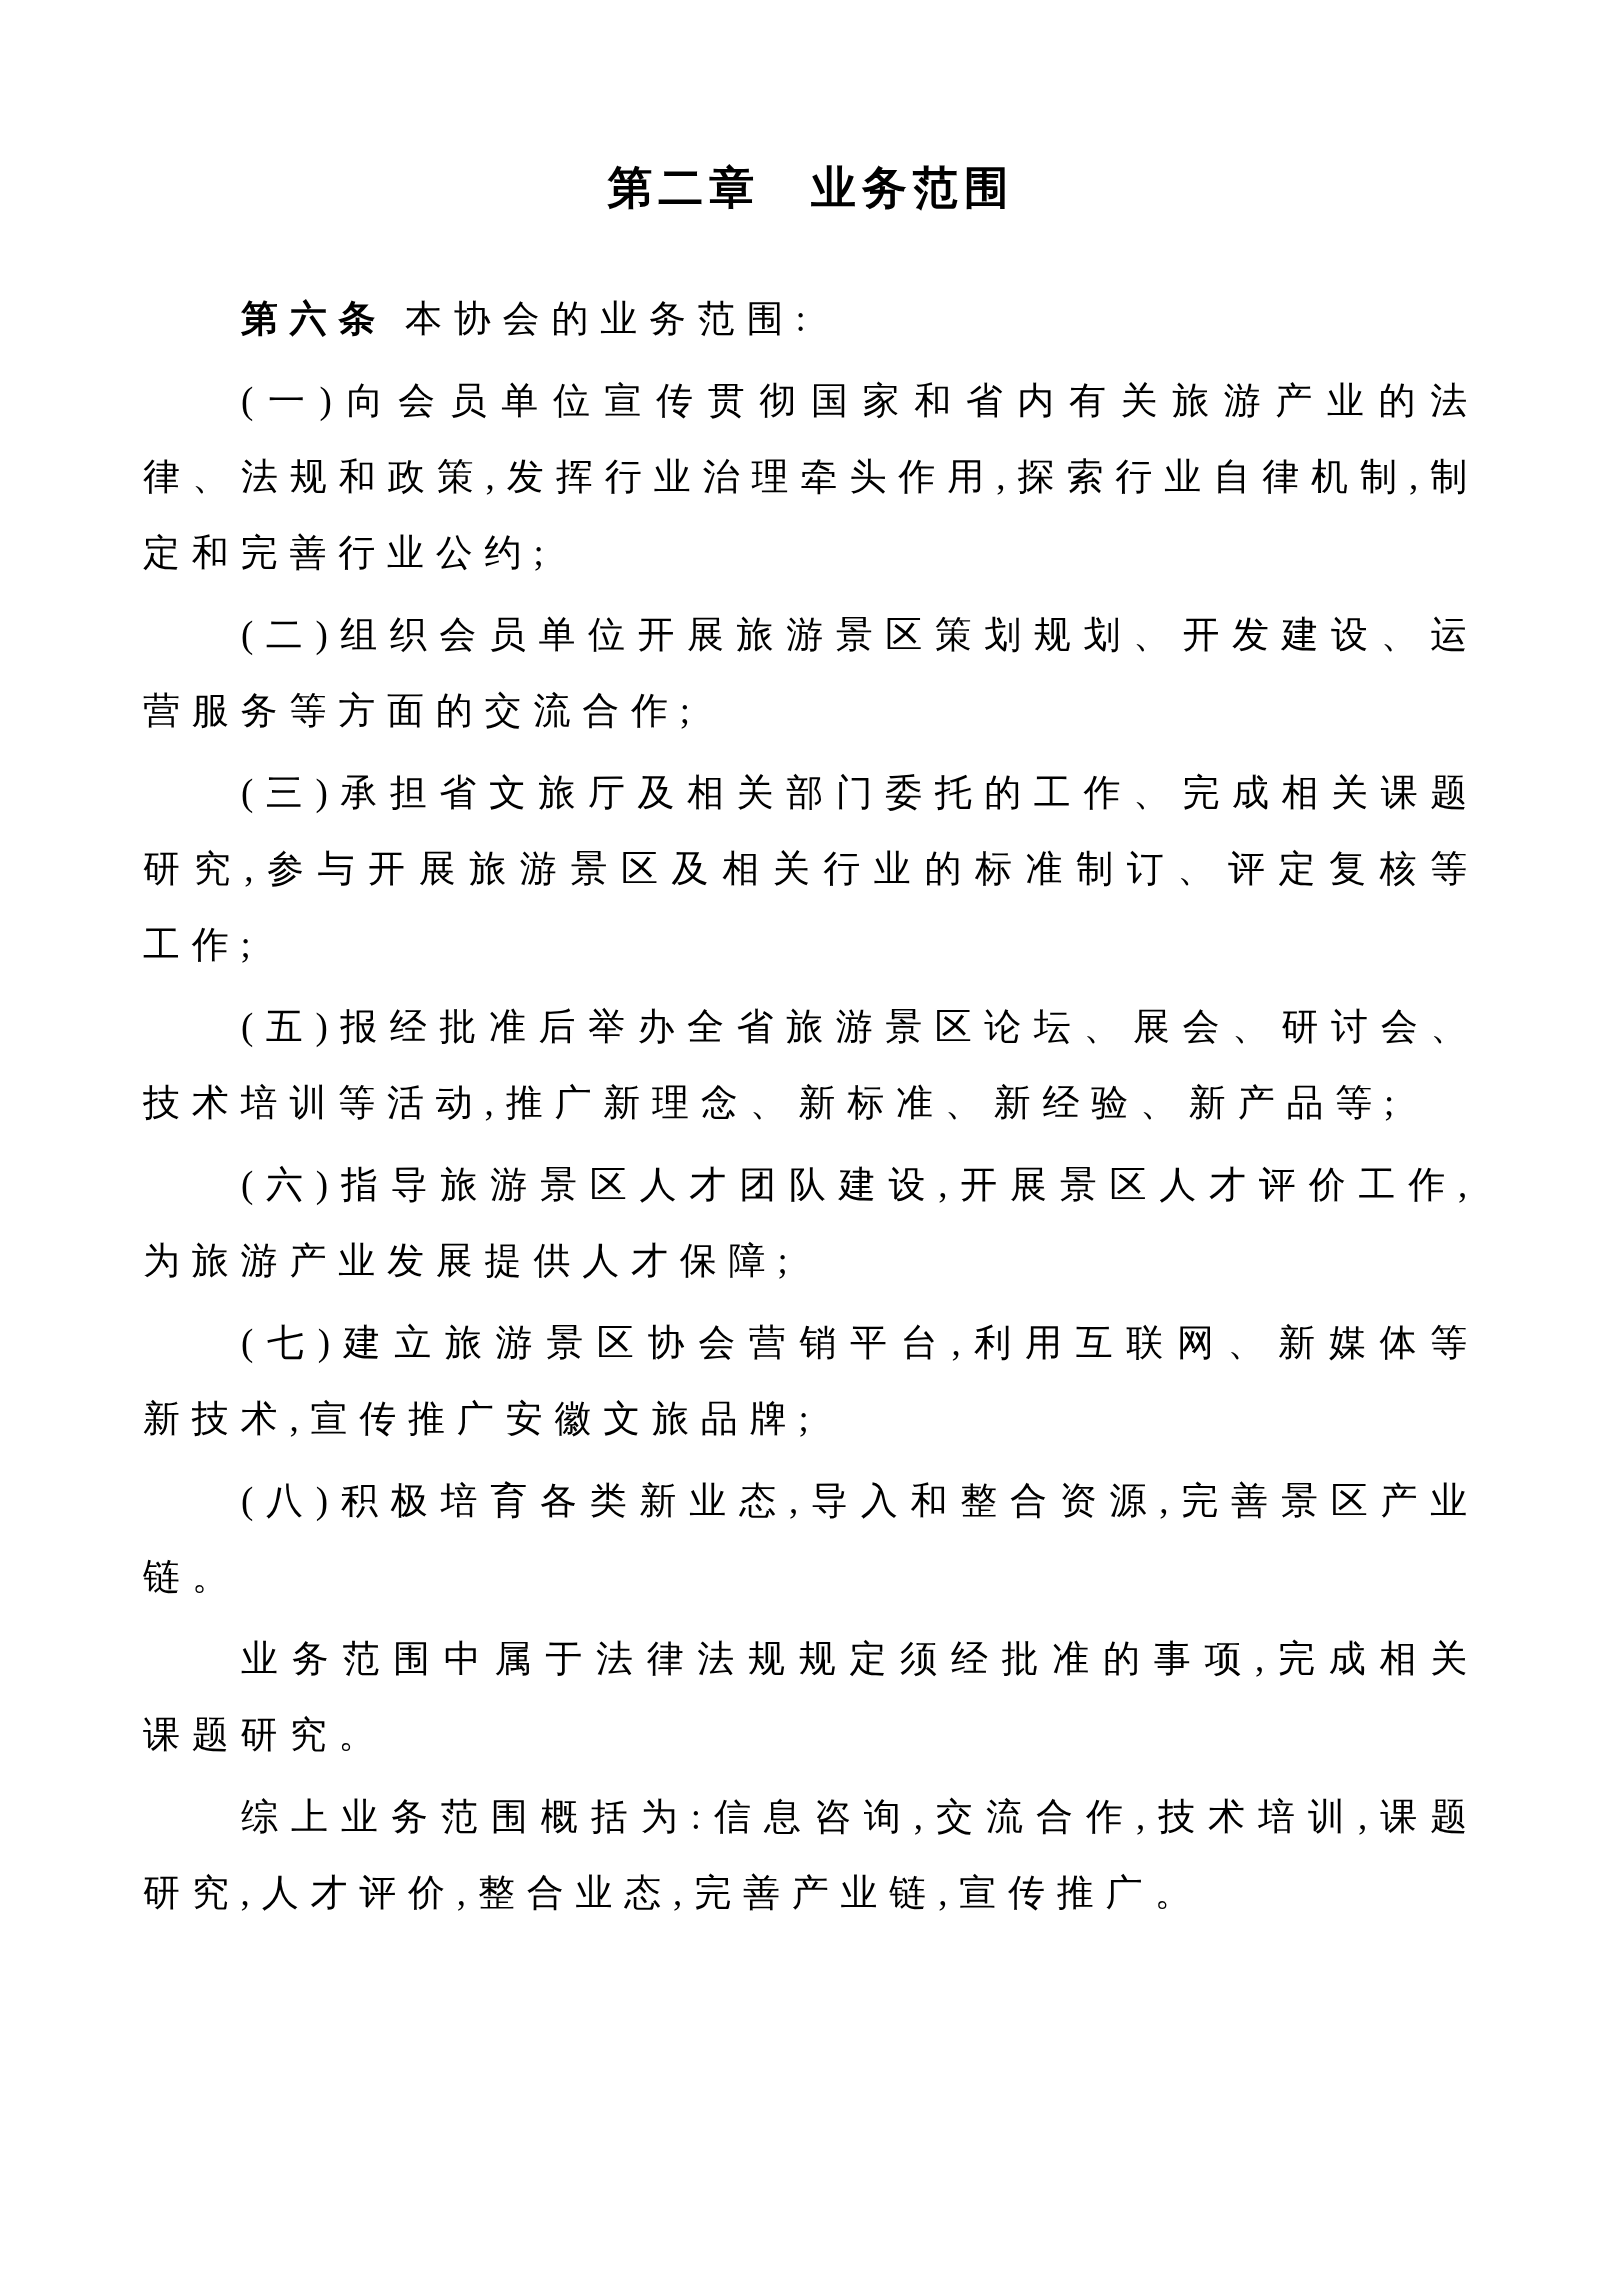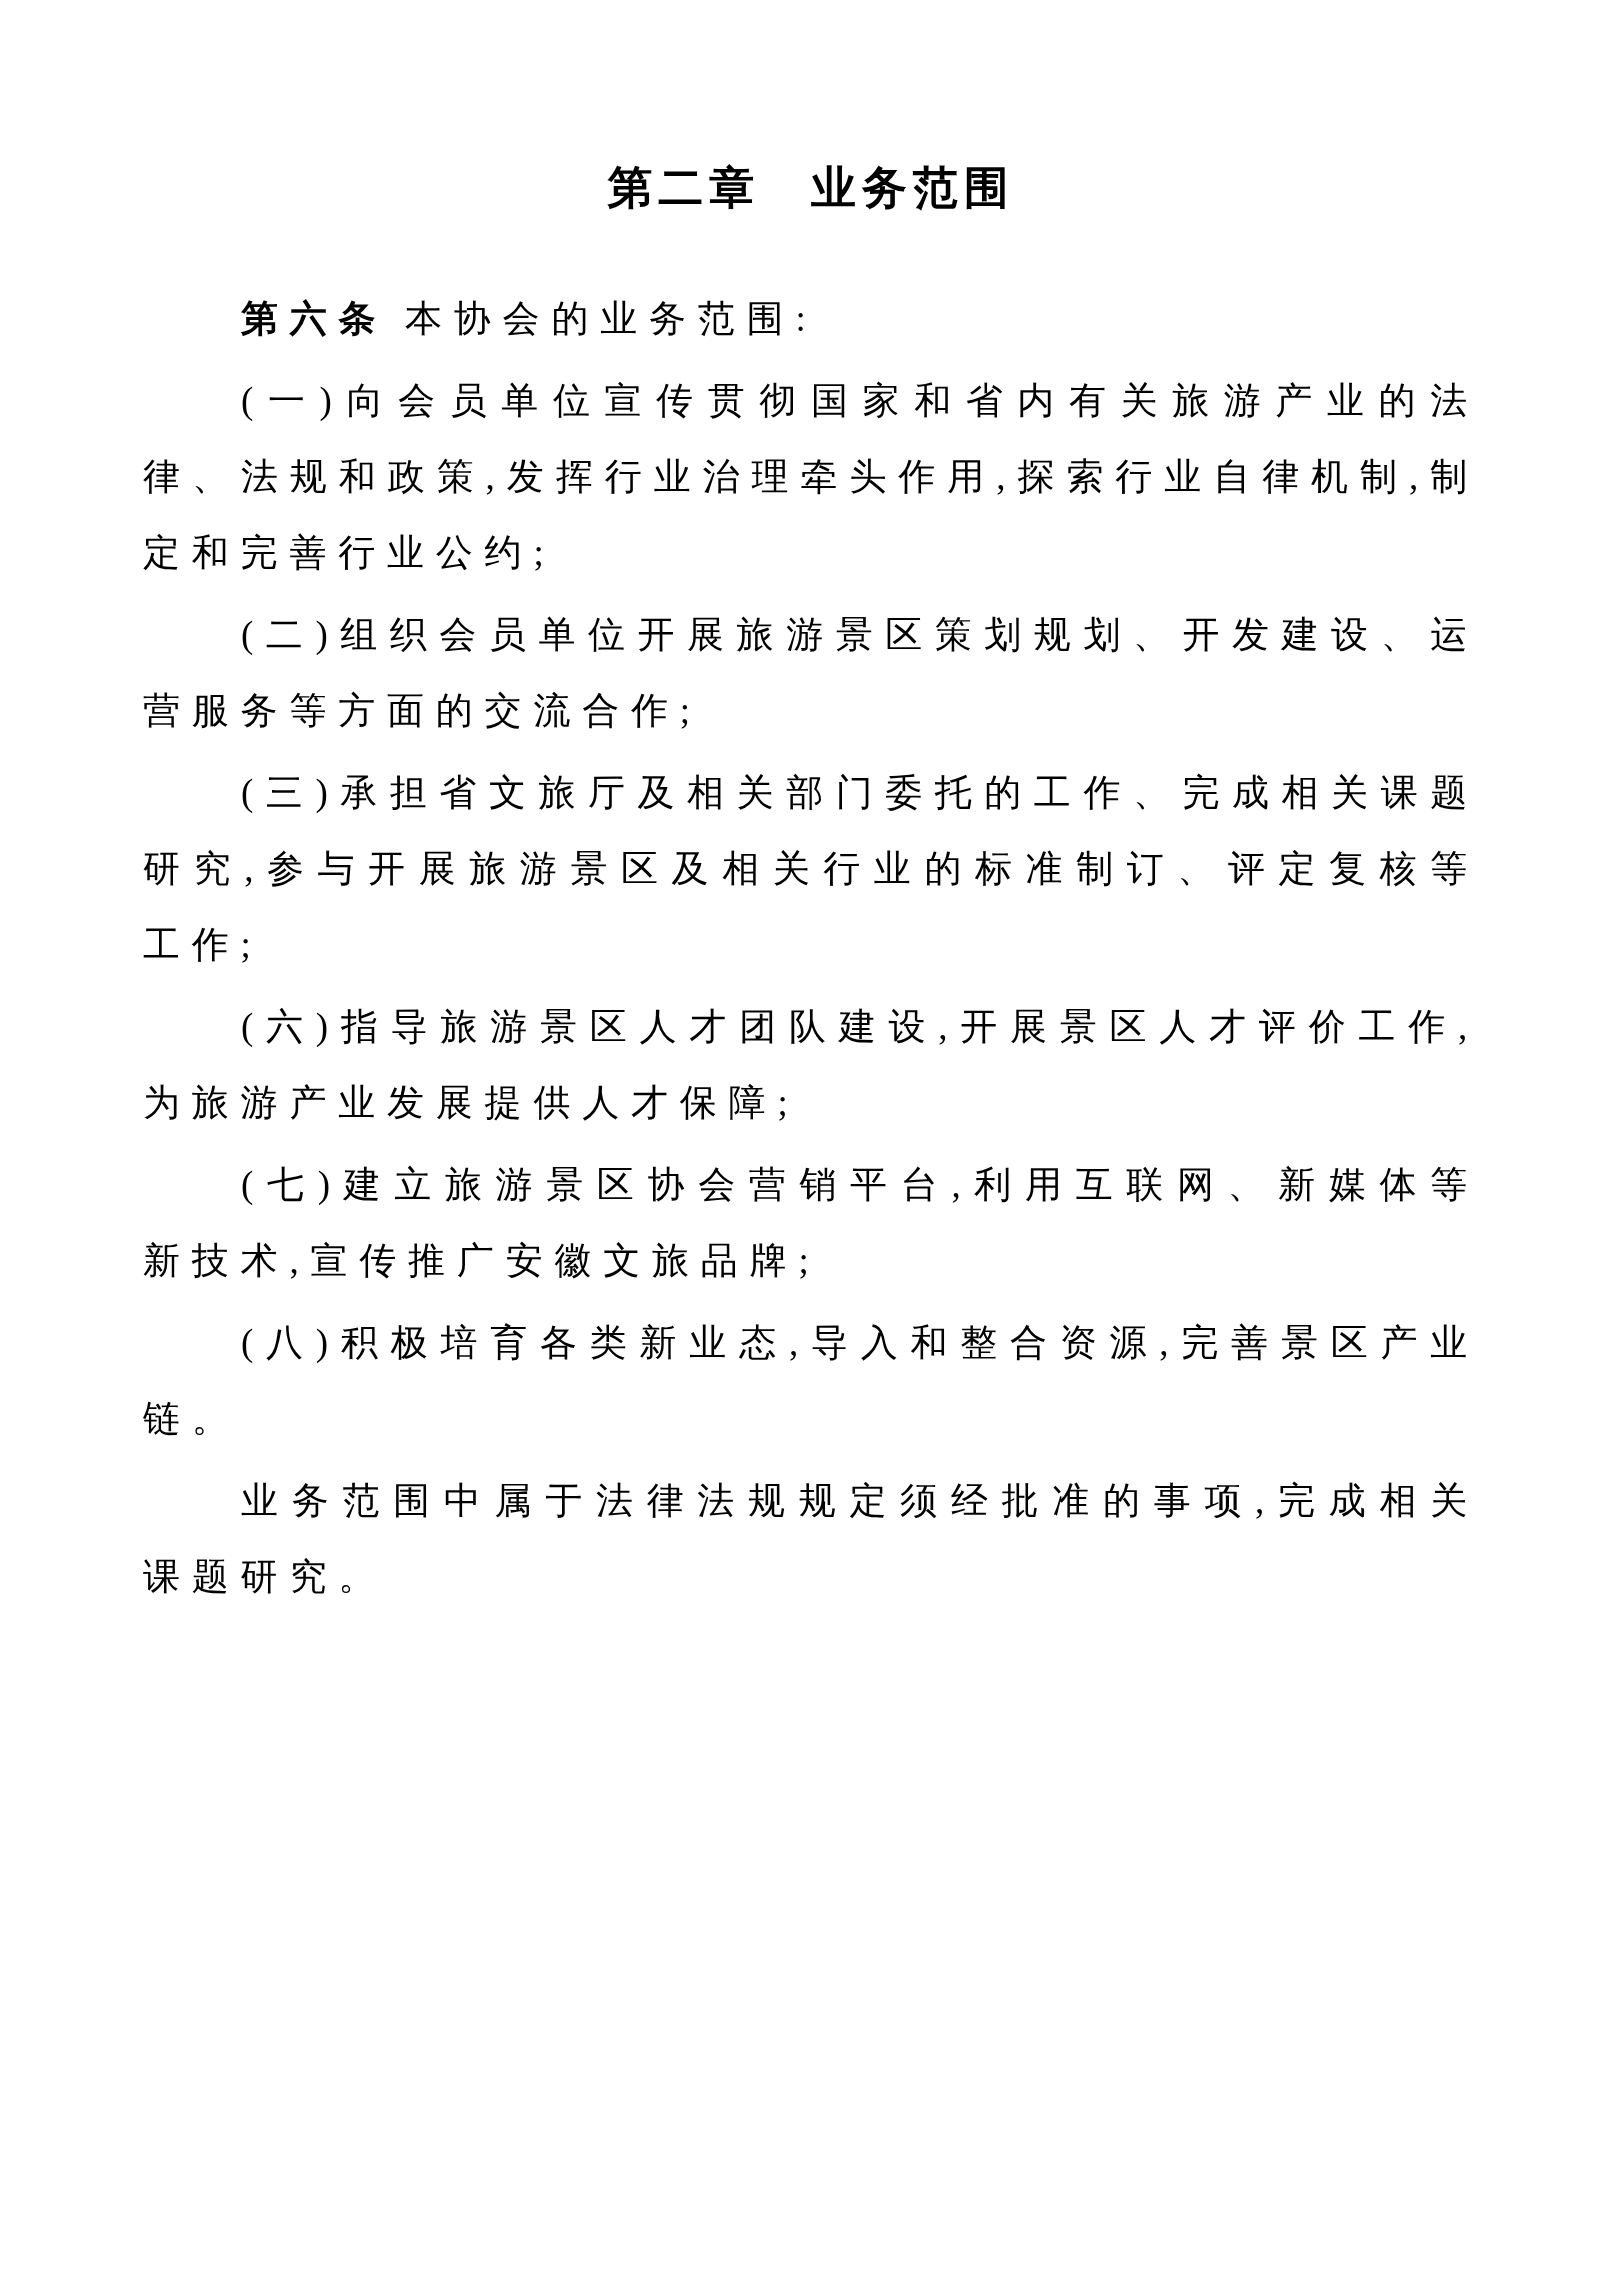--- a/index.html
+++ b/index.html
@@ -47,23 +47,25 @@
 
   <p class="para"><span class="lead">第六条</span><span>本协会的业务范围:</span></p>
 
   <p class="para">(一)向会员单位宣传贯彻国家和省内有关旅游产业的法律、法规和政策,发挥行业治理牵头作用,探索行业自律机制,制定和完善行业公约;</p>
 
   <p class="para">(二)组织会员单位开展旅游景区策划规划、开发建设、运营服务等方面的交流合作;</p>
 
   <p class="para">(三)承担省文旅厅及相关部门委托的工作、完成相关课题研究,参与开展旅游景区及相关行业的标准制订、评定复核等工作;</p>
 
 
+  <p class="para">(五)报经批准后举办全省旅游景区论坛、展会、研讨会、技术培训等活动,推广新理念、新标准、新经验、新产品等;</p>
 
   <p class="para">(六)指导旅游景区人才团队建设,开展景区人才评价工作,为旅游产业发展提供人才保障;</p>
 
   <p class="para">(七)建立旅游景区协会营销平台,利用互联网、新媒体等新技术,宣传推广安徽文旅品牌;</p>
 
   <p class="para">(八)积极培育各类新业态,导入和整合资源,完善景区产业链。</p>
 
   <p class="para">业务范围中属于法律法规规定须经批准的事项,完成相关课题研究。</p>
 
+  <p class="para">综上业务范围概括为:信息咨询,交流合作,技术培训,课题研究,人才评价,整合业态,完善产业链,宣传推广。</p>
 </div>
 
 
 </body></html>

